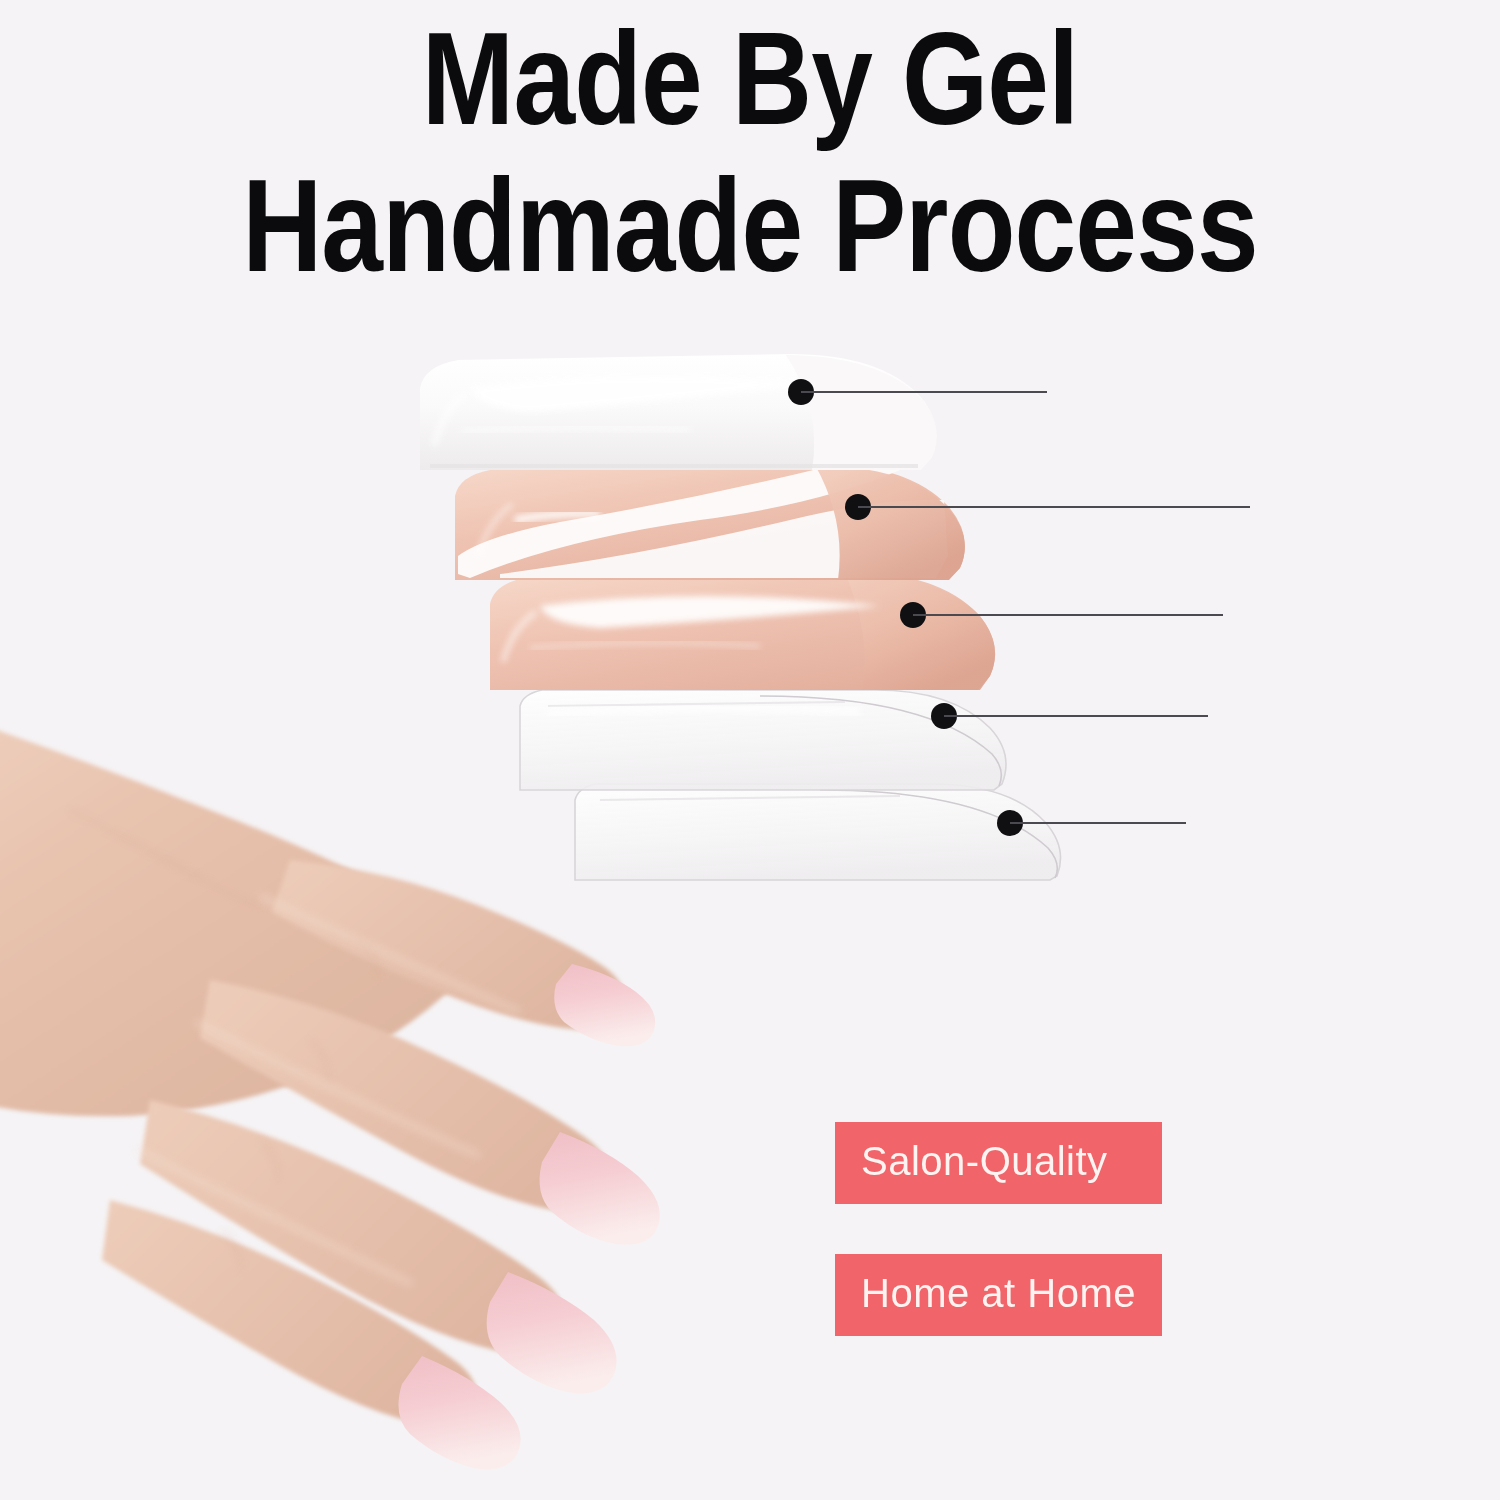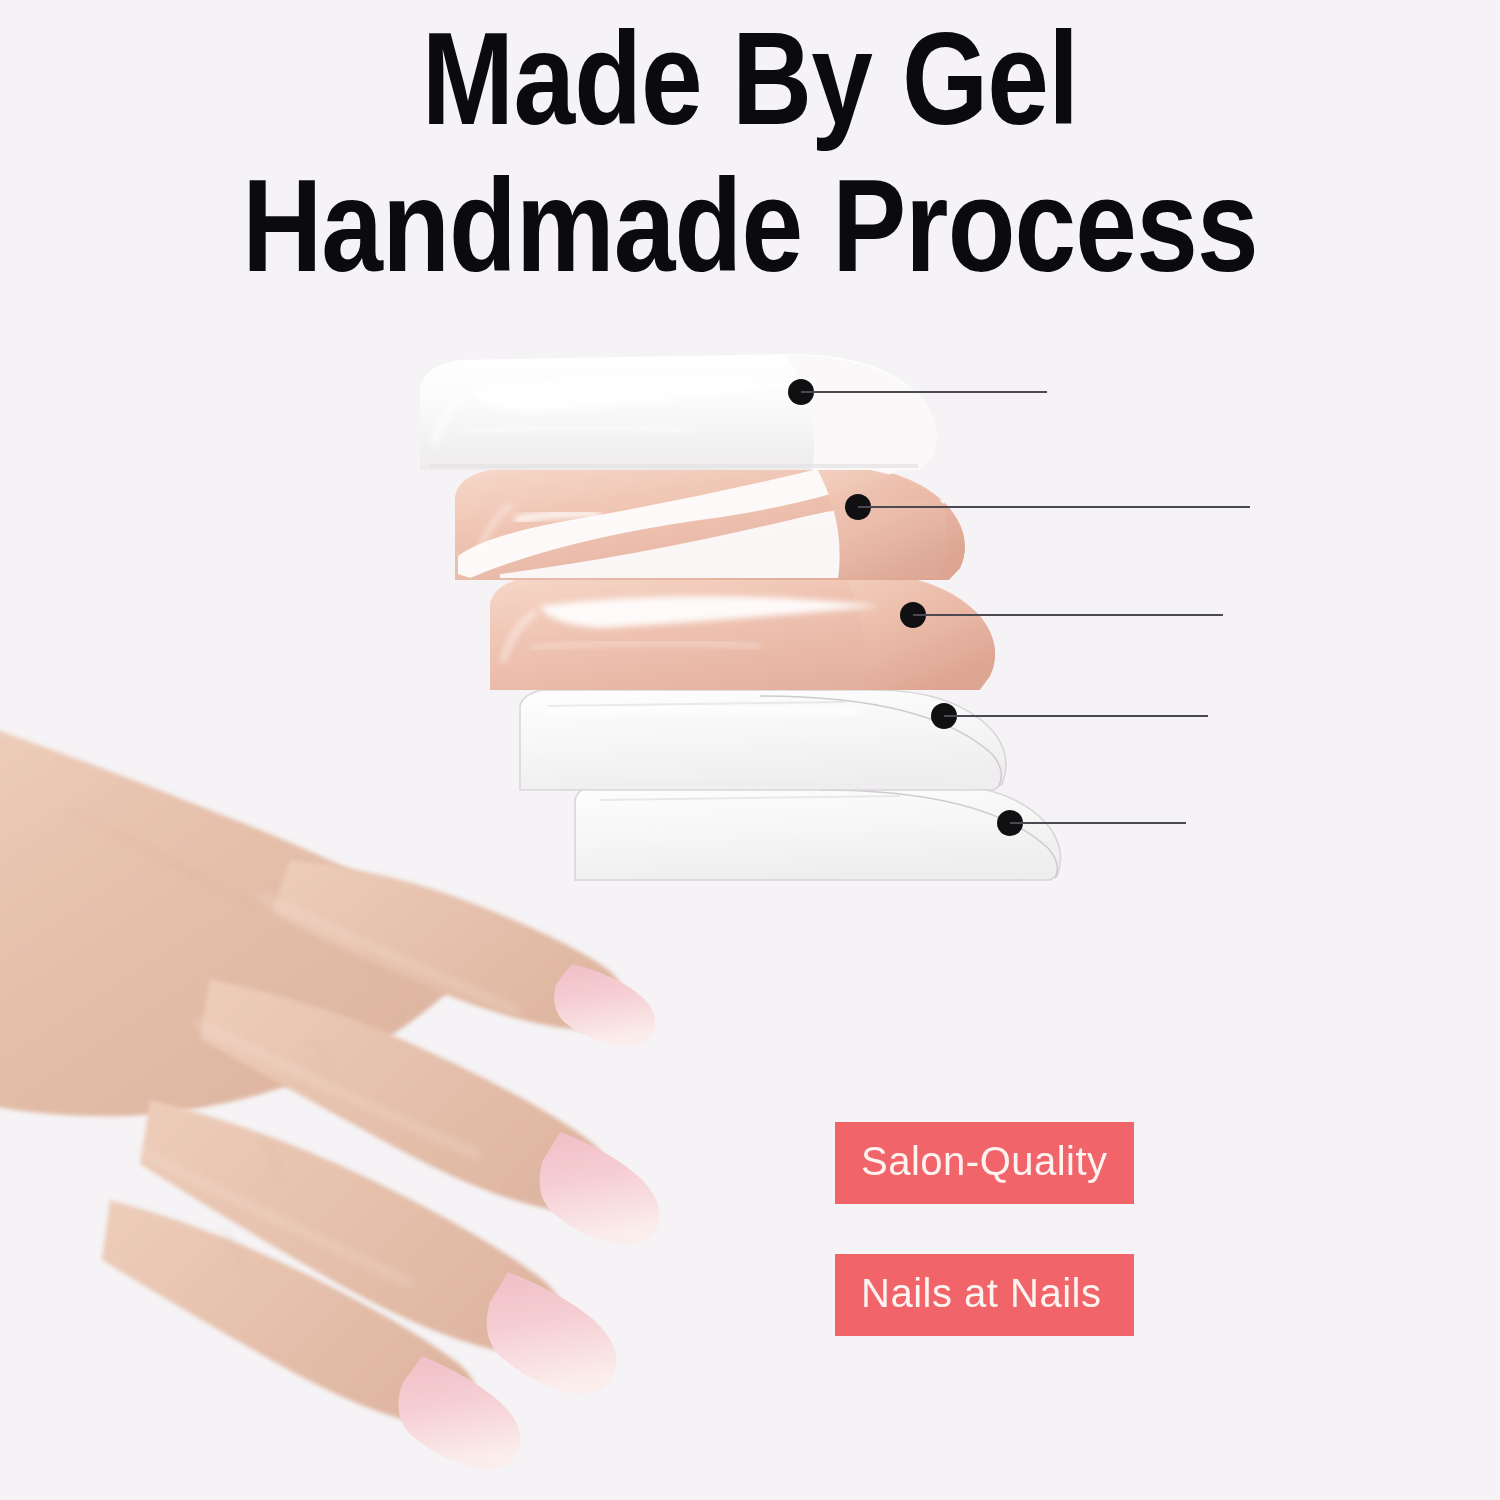--- a/index.html
+++ b/index.html
@@ -263,16 +263,16 @@
 
     <div class="callout">
       <span class="dot" style="left: 1010px; top: 823px; background: rgb(16, 15, 18);"></span>
       <span class="leader" style="left: 1010px; top: 823px; width: 176px; background: rgb(74, 74, 80);"></span>
 
     </div>
   </div>
 
   <div class="badges">
     <span class="badge b1" style="background: rgb(240, 100, 106); color: rgb(253, 244, 241);">Salon-Quality</span>
-    <span class="badge b2" style="background: rgb(240, 100, 106); color: rgb(253, 244, 241);">Nails at Nails</span>
+    <span class="badge b2" style="background: rgb(240, 100, 106); color: rgb(253, 244, 241);">Home at Home</span>
   </div>
 
 </div>
 
 </body></html>

